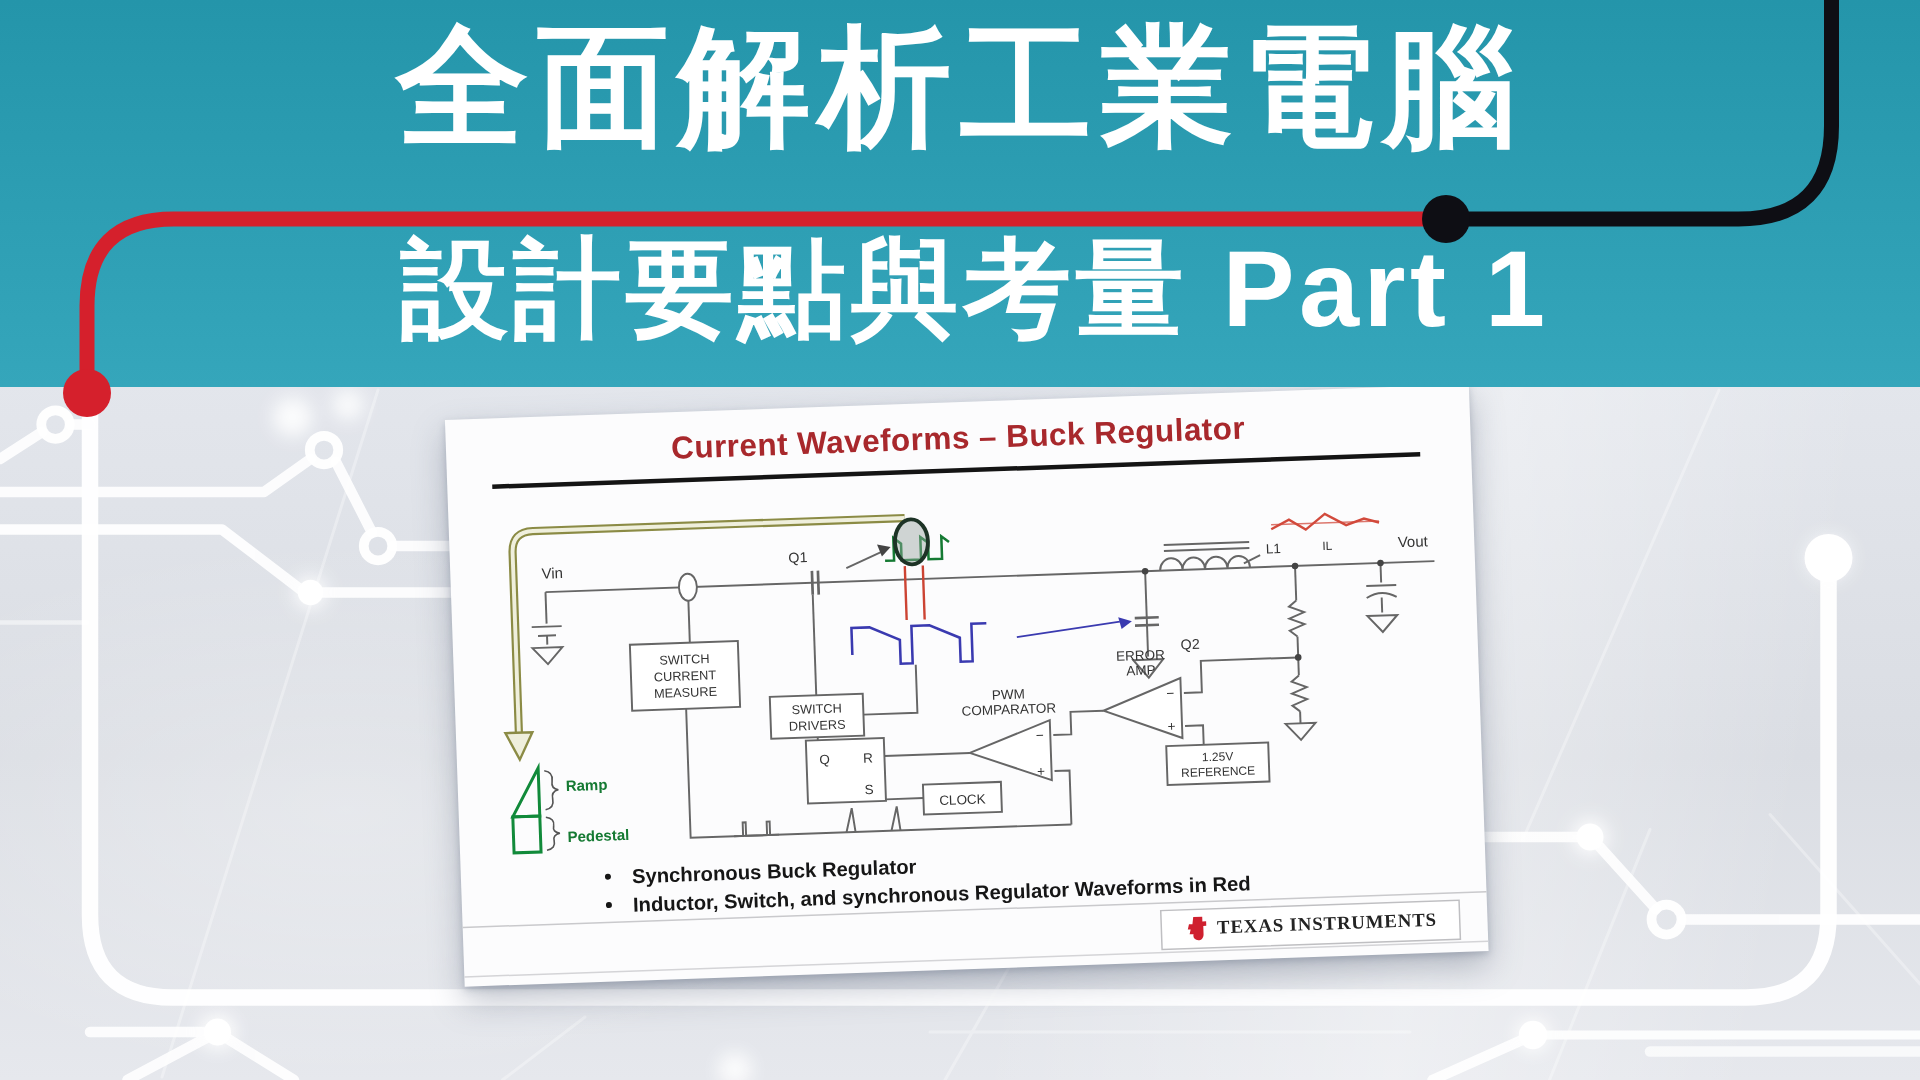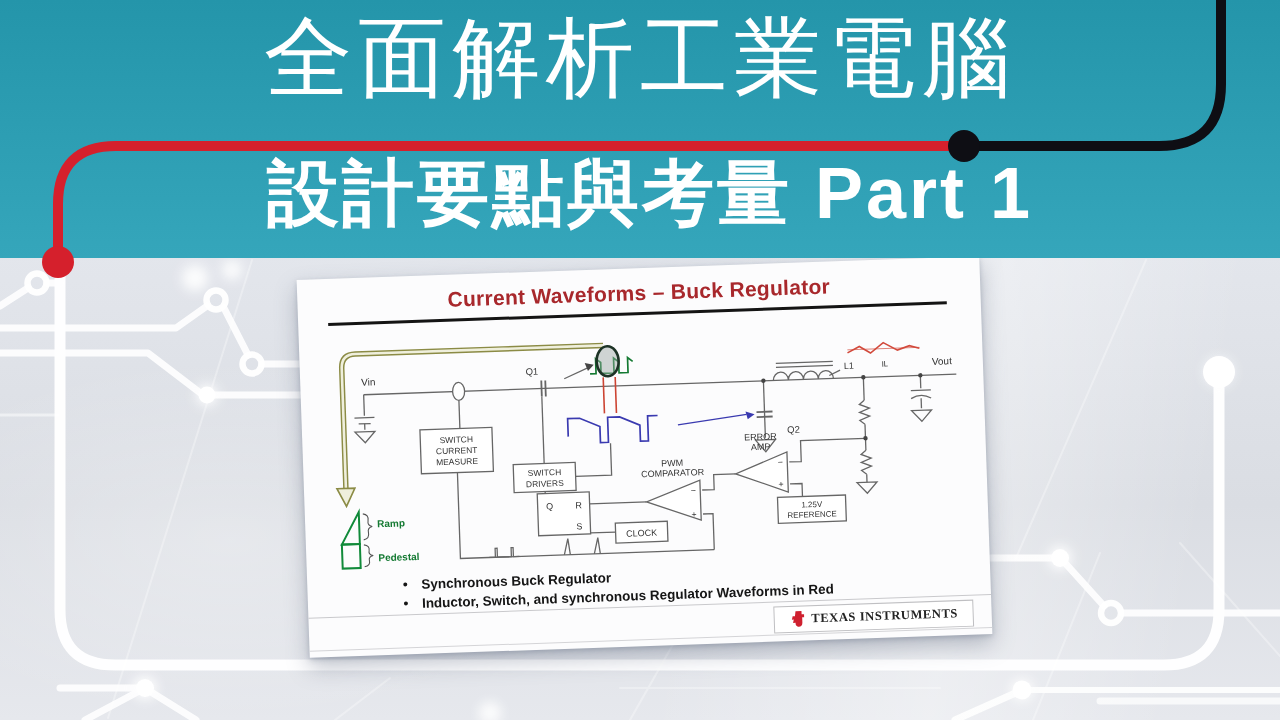--- a/index.html
+++ b/index.html
@@ -12,21 +12,21 @@
       radial-gradient(ellipse 420px 220px at 74% 12%, rgba(255,255,255,.55), rgba(255,255,255,0) 70%),
       radial-gradient(ellipse 520px 260px at 18% 75%, rgba(255,255,255,.30), rgba(255,255,255,0) 70%),
       linear-gradient(100deg, rgba(255,255,255,0) 55%, rgba(255,255,255,.35) 75%, rgba(255,255,255,0) 92%);}
   .bg-traces{position:absolute;left:0;top:258px;width:1280px;height:462px;}
 
   
   .banner{position:absolute;left:0;top:0;width:1280px;height:258px;
     background:linear-gradient(180deg,#2495aa,#35a6bb);overflow:visible;z-index:3;}
   .banner-lines{position:absolute;left:0;top:0;width:1280px;height:300px;overflow:visible;pointer-events:none;}
   .t1{position:absolute;left:0;top:12px;width:100%;text-align:center;color:#fff;
-      font-size:88px;font-weight:normal;letter-spacing:6px;line-height:1.05;white-space:nowrap;}
+      font-size:88px;font-weight:bold;letter-spacing:6px;line-height:1.05;white-space:nowrap;}
   .t2{position:absolute;left:10px;top:156px;width:100%;text-align:center;color:#fff;
       font-size:72px;font-weight:bold;letter-spacing:3px;line-height:1.05;white-space:nowrap;}
 
   
   .slide{position:absolute;left:303px;top:268px;width:683px;height:378px;background:#fcfcfd;
     transform:rotate(-2deg);transform-origin:50% 50%;z-index:2;
     box-shadow:0 10px 22px rgba(90,100,120,.38),0 2px 5px rgba(110,120,140,.35);}
   .slide-title{margin-top:13px;text-align:center;font-weight:bold;font-size:21px;color:#a8282c;letter-spacing:.3px;}
   .slide-rule{height:3px;background:#141414;margin:7px 34px 0 30px;}
   .circuit{position:absolute;left:8px;top:62px;width:664px;height:232px;}

